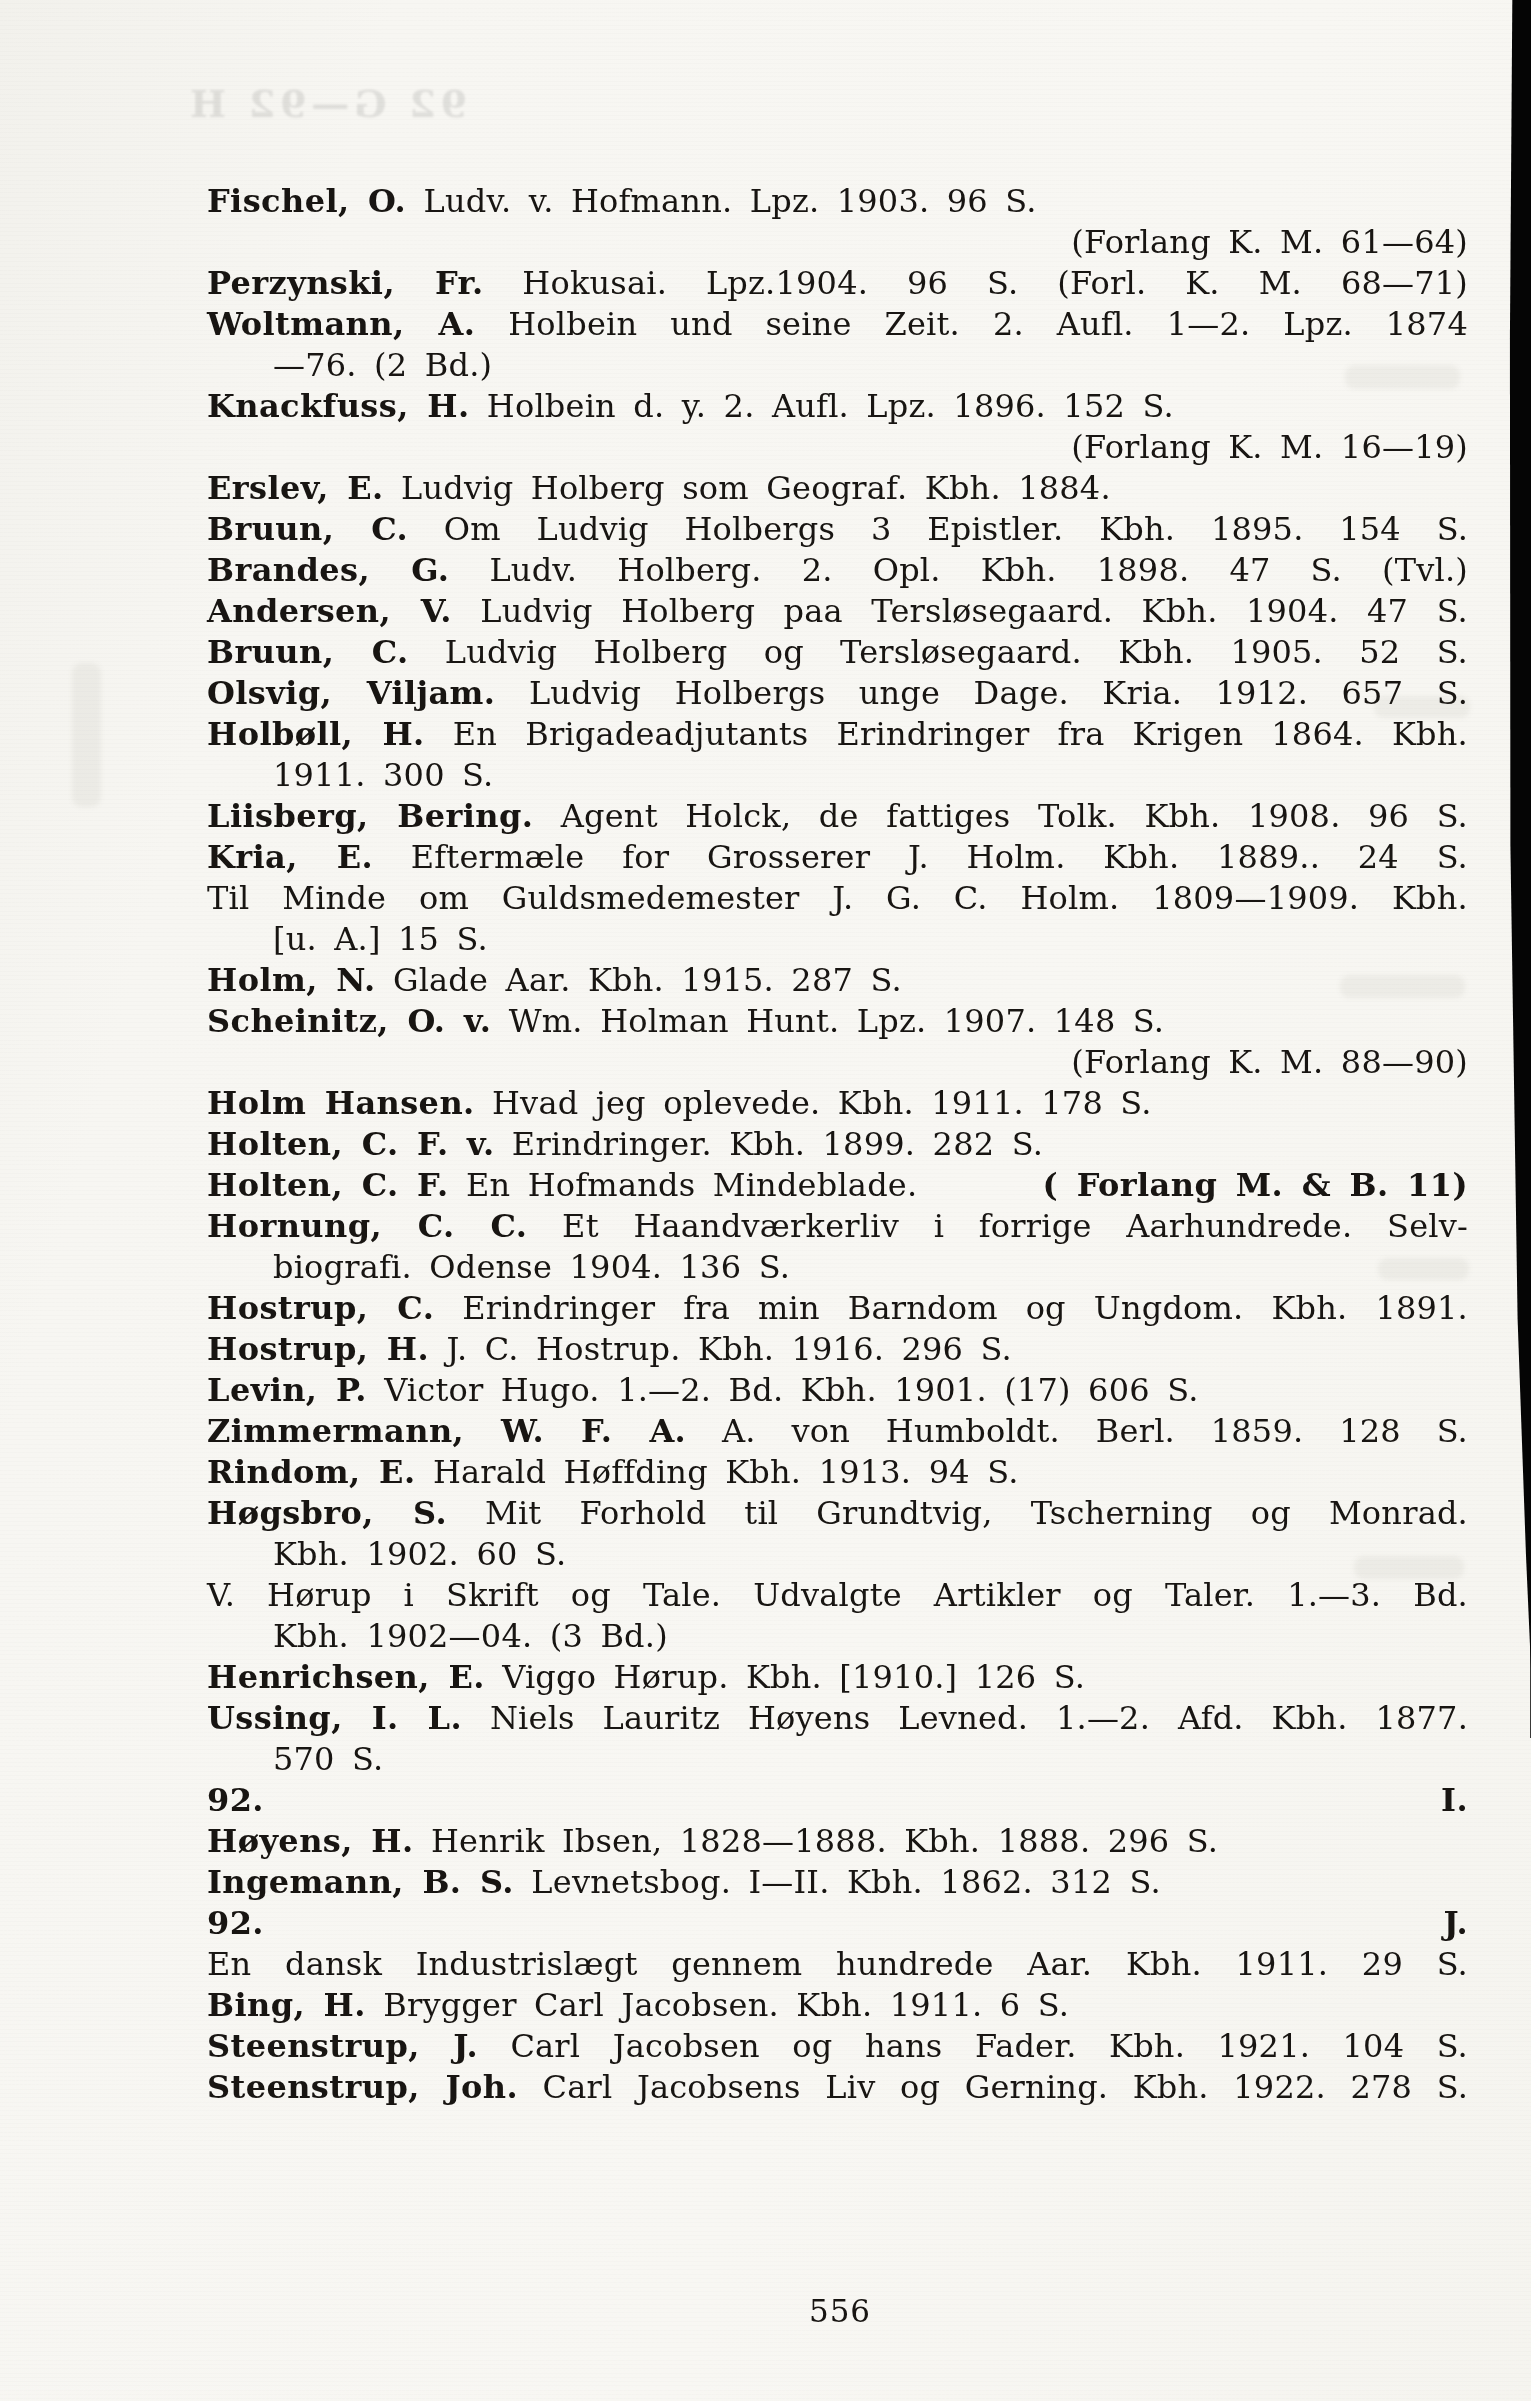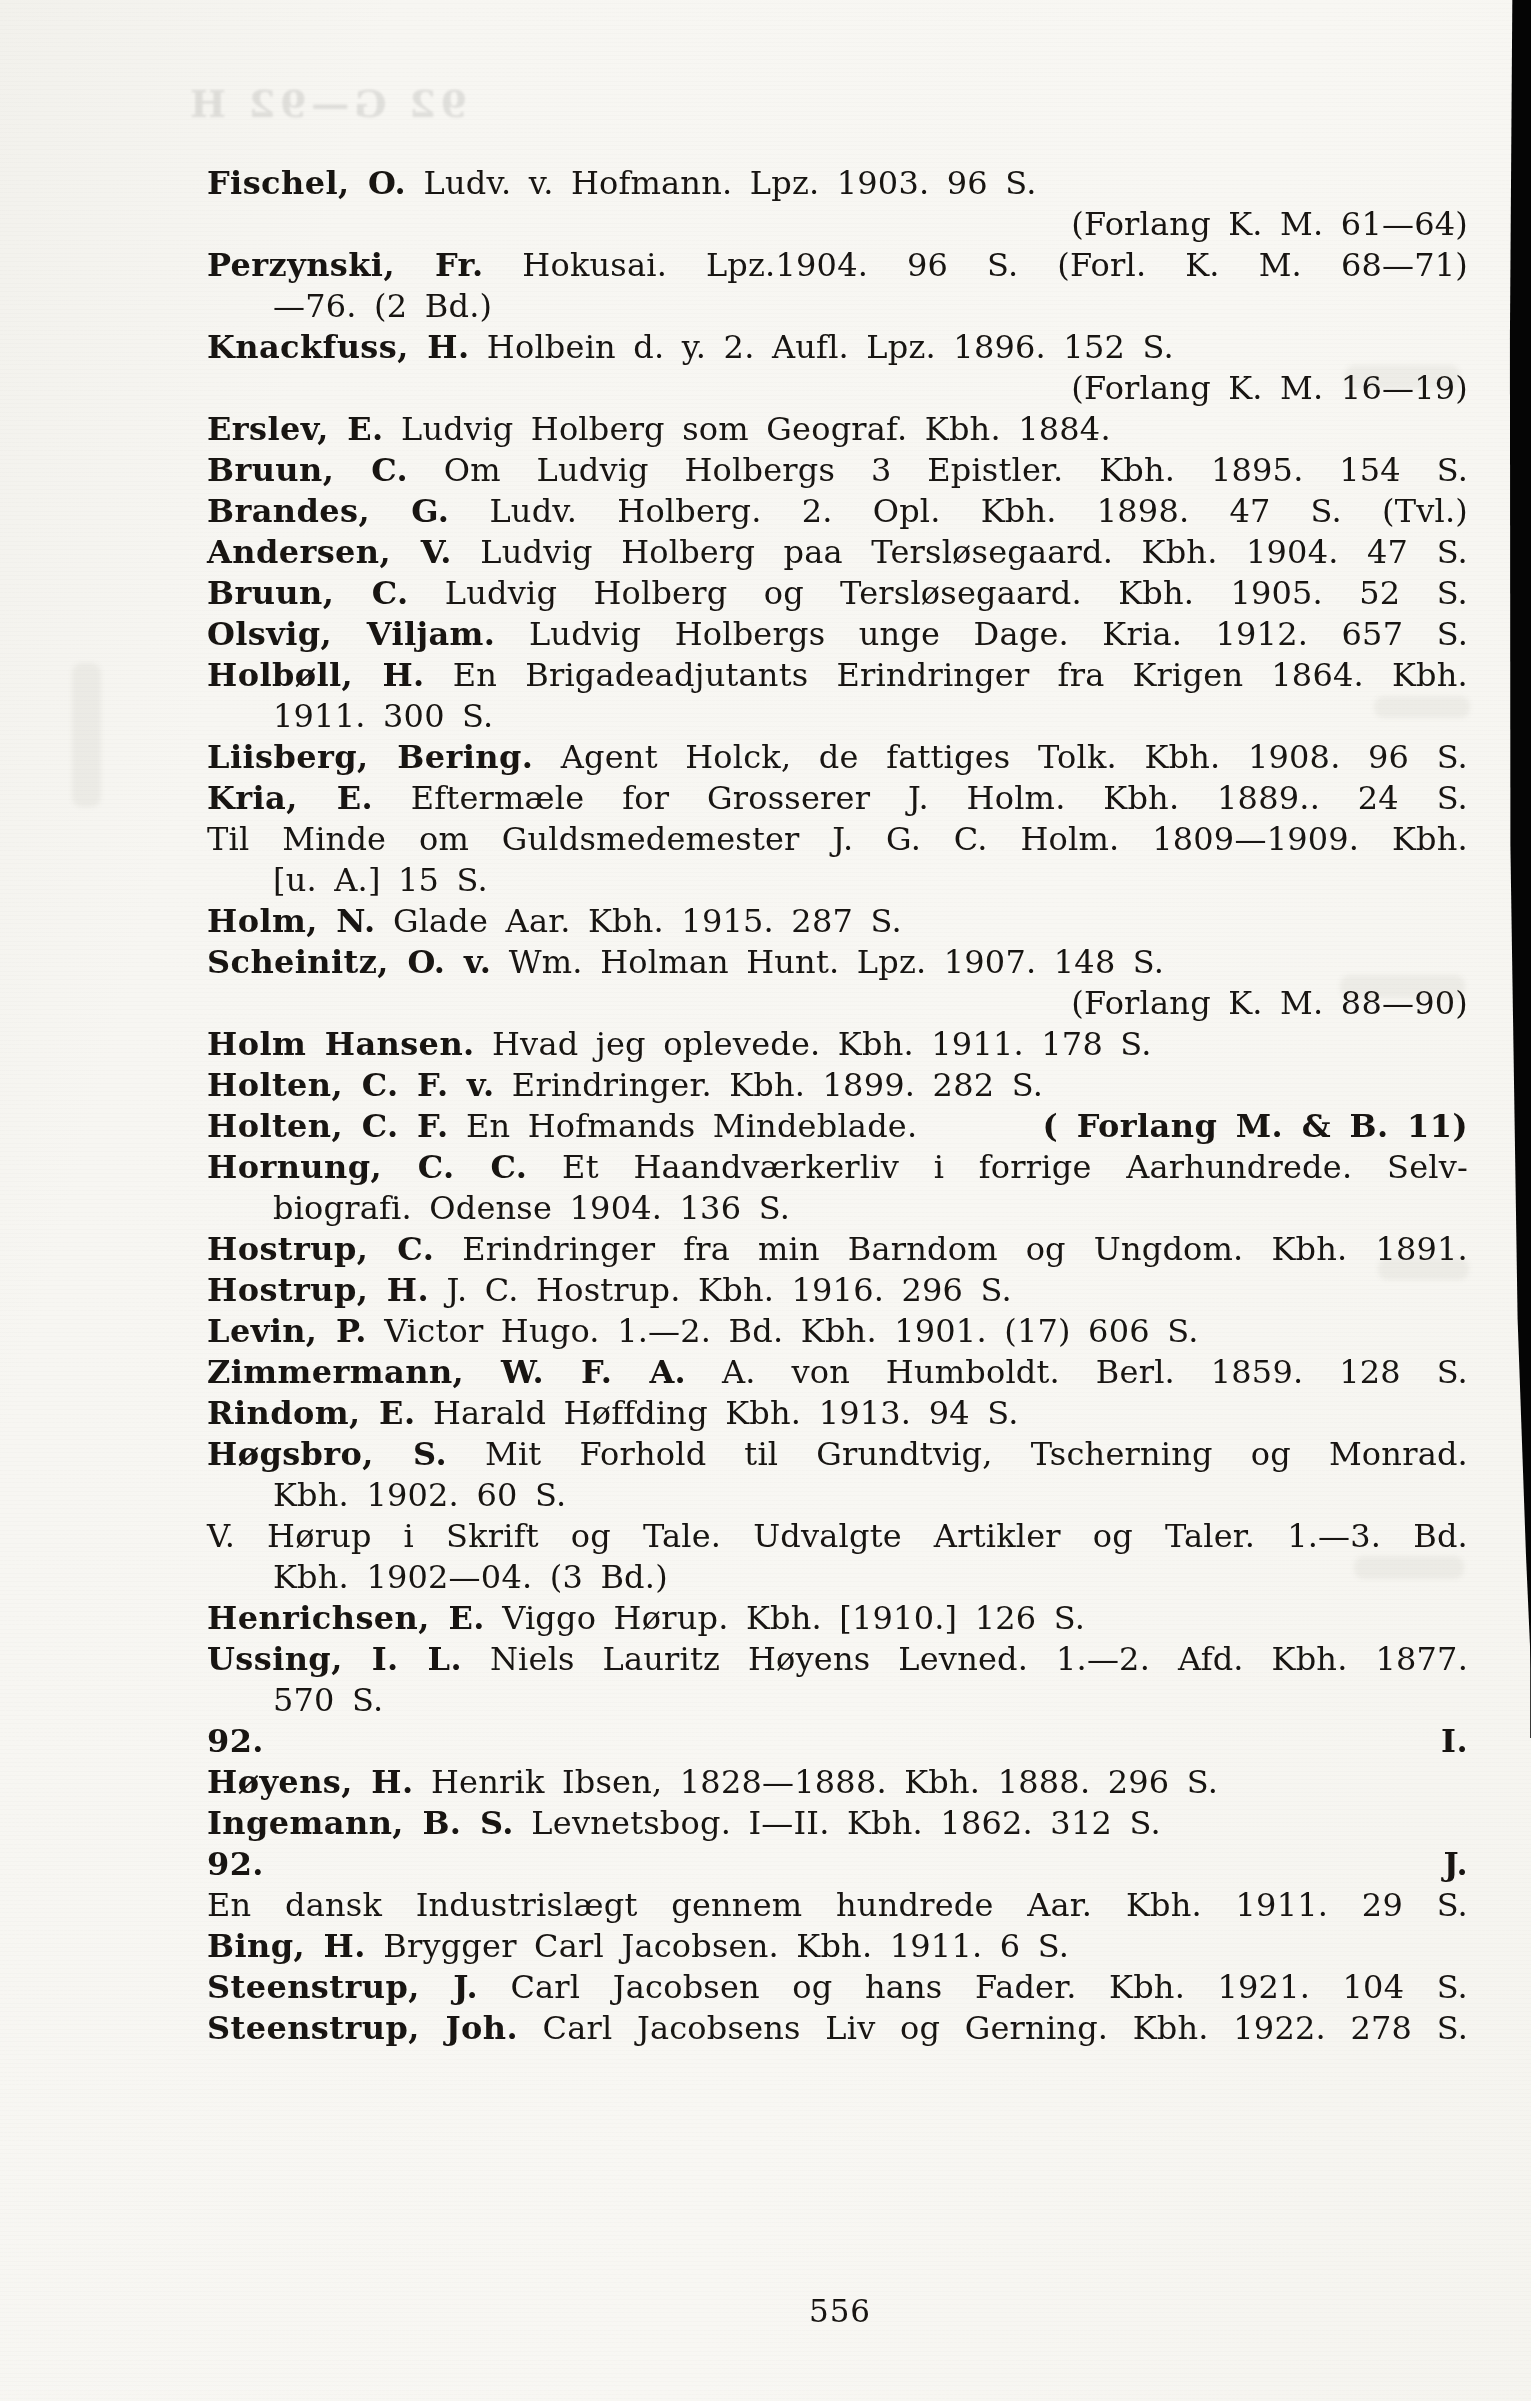--- a/index.html
+++ b/index.html
@@ -8,21 +8,21 @@
     width:1532px;height:2494px;
     overflow:hidden;
     background:
       repeating-linear-gradient(0deg, rgba(0,0,0,0.012) 0 1px, rgba(0,0,0,0) 1px 4.3px),
       linear-gradient(105deg,#f2f1ec 0%,#f7f6f2 18%,#f8f7f3 60%,#f5f4ef 100%);
     color:#181512;
     font-family:"DejaVu Serif","Liberation Serif",serif;
   }
   .content{
     position:absolute;
-    left:207px; right:64px; top:163px;
+    left:207px; right:64px; top:181px;
   }
   .line{
     font-size:32px;
     line-height:41px;
     height:41px;
     white-space:nowrap;
     word-spacing:0.22em;
     letter-spacing:0.2px;
     text-align:left;
   }
@@ -73,20 +73,21 @@
 <body>
 
 <div class="sheet">
 
   <div class="bleed">92 G—92 H</div>
 
   <div class="content" id="text-block">
       <div class="line "><b>Fischel, O.</b> <span>Ludv. v. Hofmann. Lpz. 1903. 96 S.</span></div>
       <div class="line right"><span>(Forlang K. M. 61—64)</span></div>
       <div class="line  fill"><b>Perzynski, Fr.</b> <span>Hokusai. Lpz.1904. 96 S. (Forl. K. M. 68—71)</span></div>
+      <div class="line  fill"><b>Woltmann, A.</b> <span>Holbein und seine Zeit. 2. Aufl. 1—2. Lpz. 1874</span></div>
       <div class="line cont"><span>—76. (2 Bd.)</span></div>
       <div class="line "><b>Knackfuss, H.</b> <span>Holbein d. y. 2. Aufl. Lpz. 1896. 152 S.</span></div>
       <div class="line right"><span>(Forlang K. M. 16—19)</span></div>
       <div class="line "><b>Erslev, E.</b> <span>Ludvig Holberg som Geograf. Kbh. 1884.</span></div>
       <div class="line  fill"><b>Bruun, C.</b> <span>Om Ludvig Holbergs 3 Epistler. Kbh. 1895. 154 S.</span></div>
       <div class="line  fill"><b>Brandes, G.</b> <span>Ludv. Holberg. 2. Opl. Kbh. 1898. 47 S. (Tvl.)</span></div>
       <div class="line  fill"><b>Andersen, V.</b> <span>Ludvig Holberg paa Tersløsegaard. Kbh. 1904. 47 S.</span></div>
       <div class="line  fill"><b>Bruun, C.</b> <span>Ludvig Holberg og Tersløsegaard. Kbh. 1905. 52 S.</span></div>
       <div class="line  fill"><b>Olsvig, Viljam.</b> <span>Ludvig Holbergs unge Dage. Kria. 1912. 657 S.</span></div>
       <div class="line  fill"><b>Holbøll, H.</b> <span>En Brigadeadjutants Erindringer fra Krigen 1864. Kbh.</span></div>

